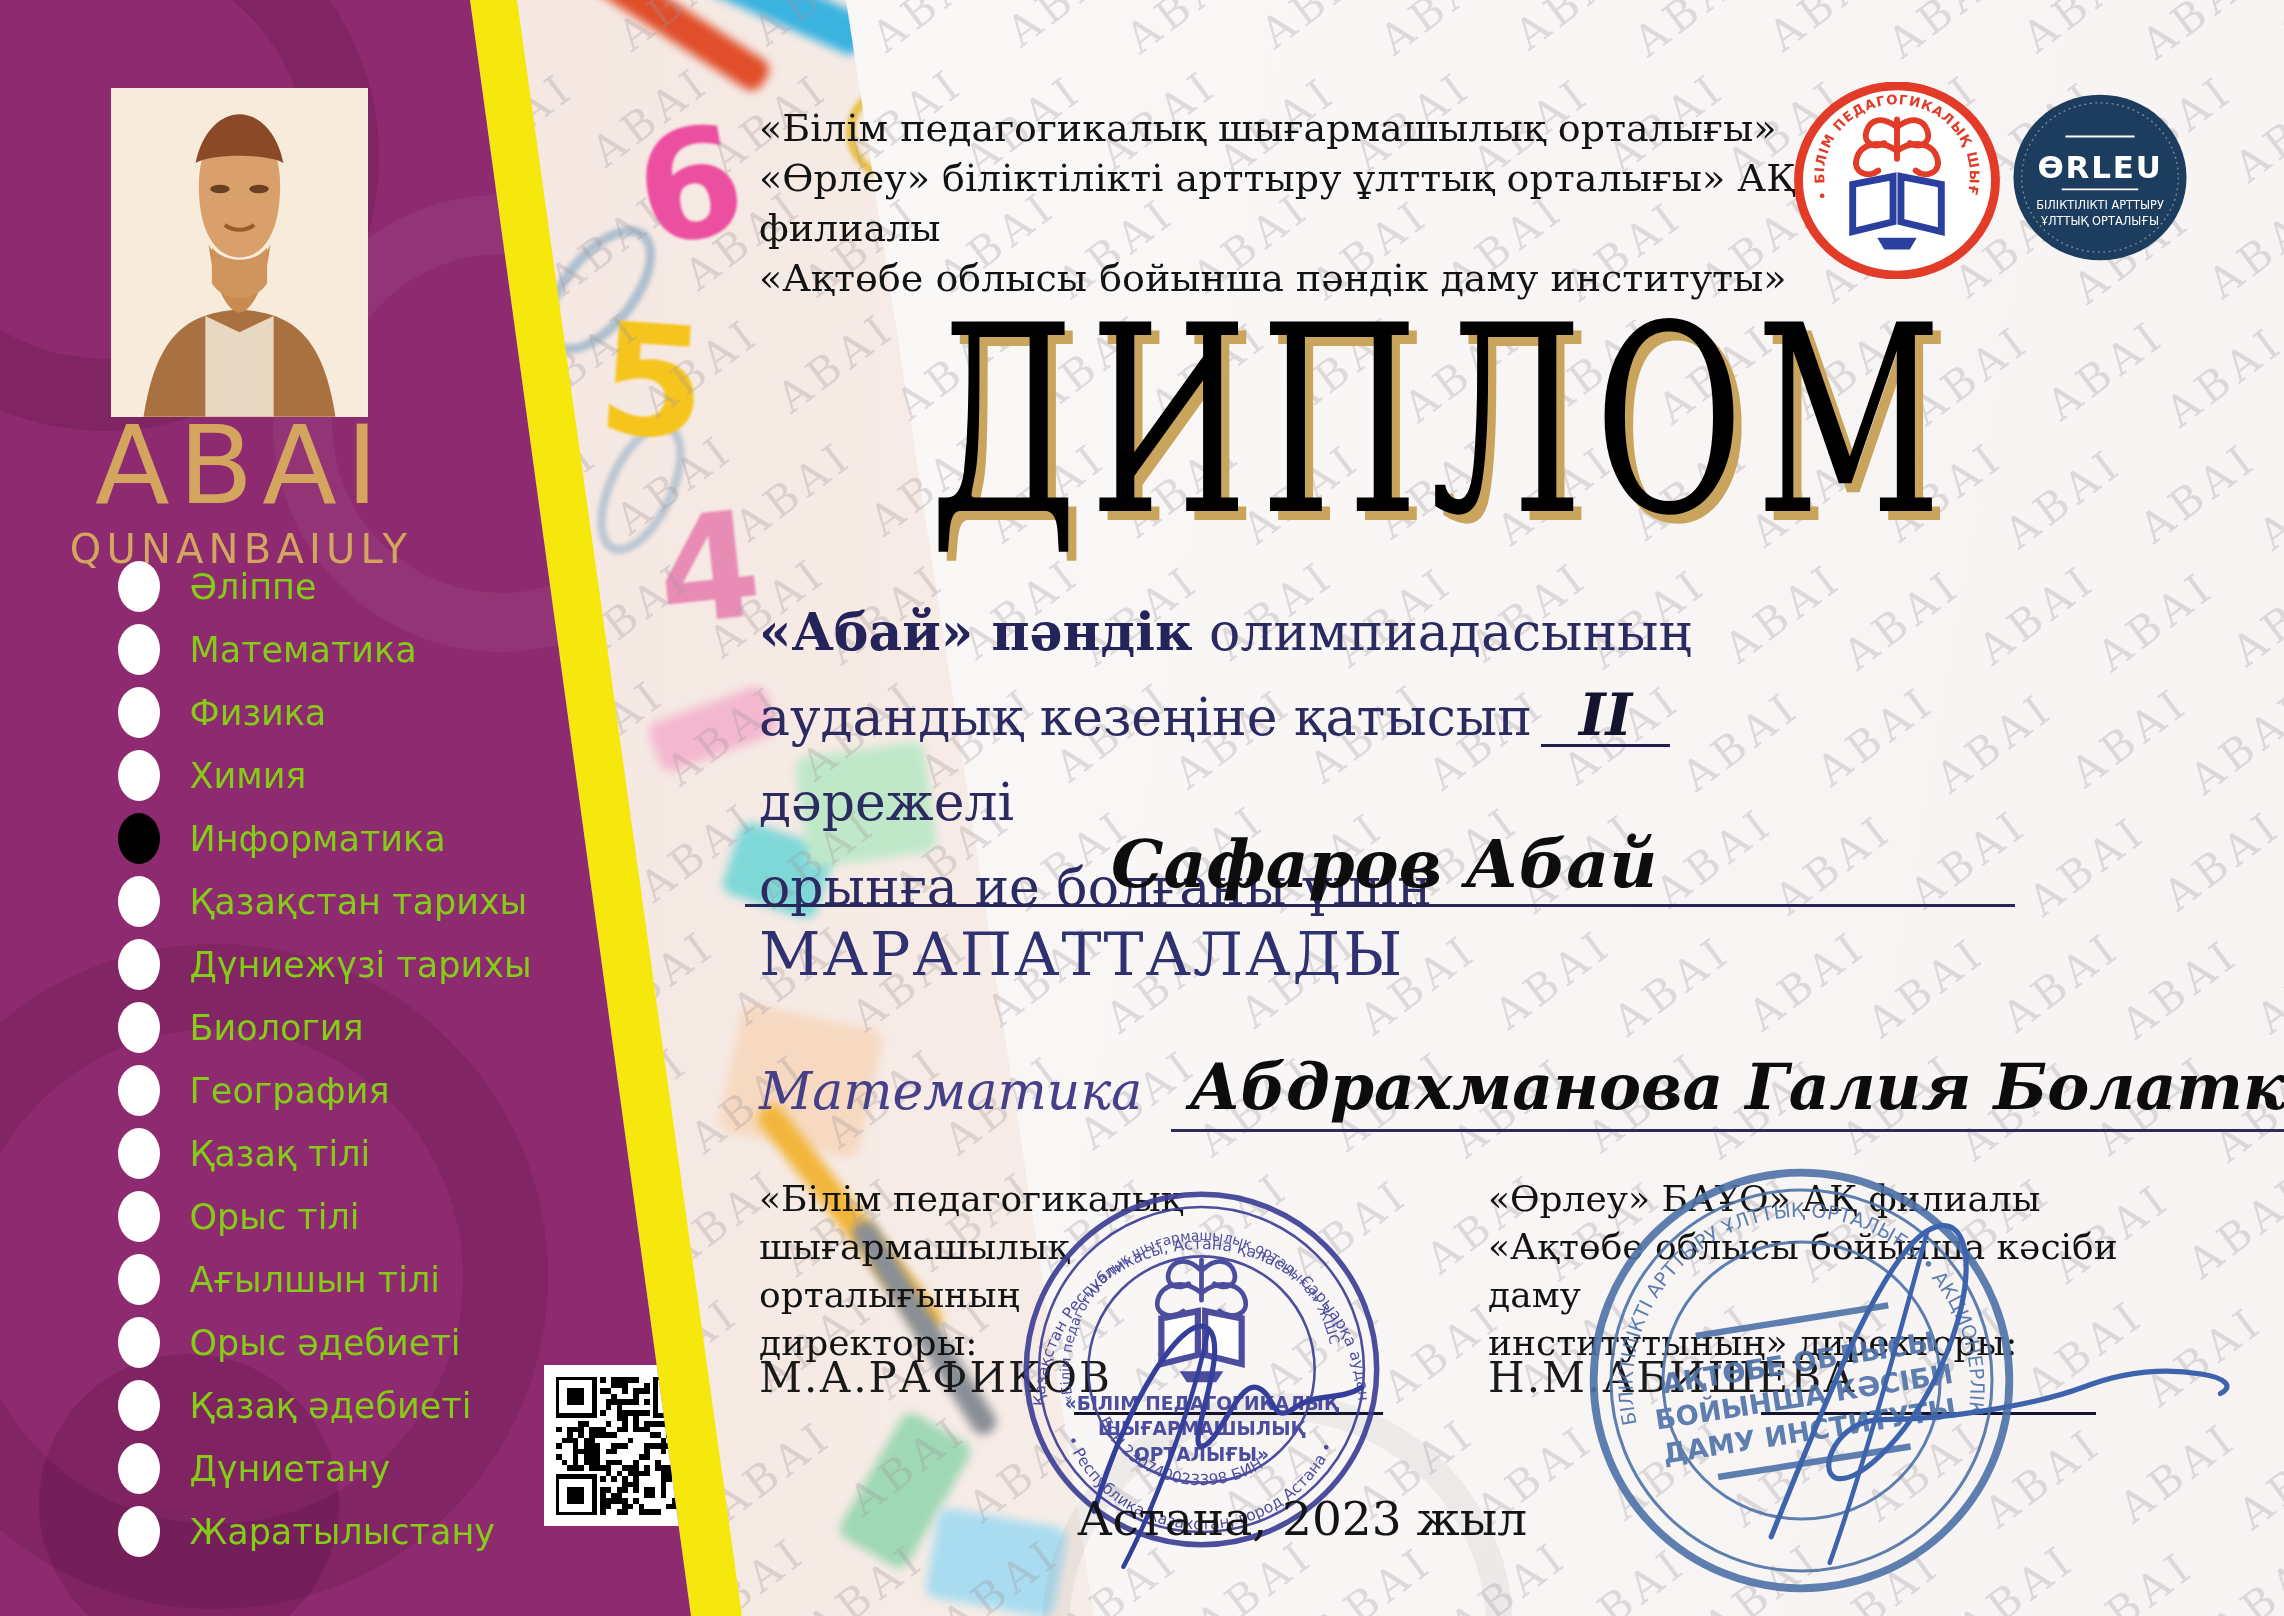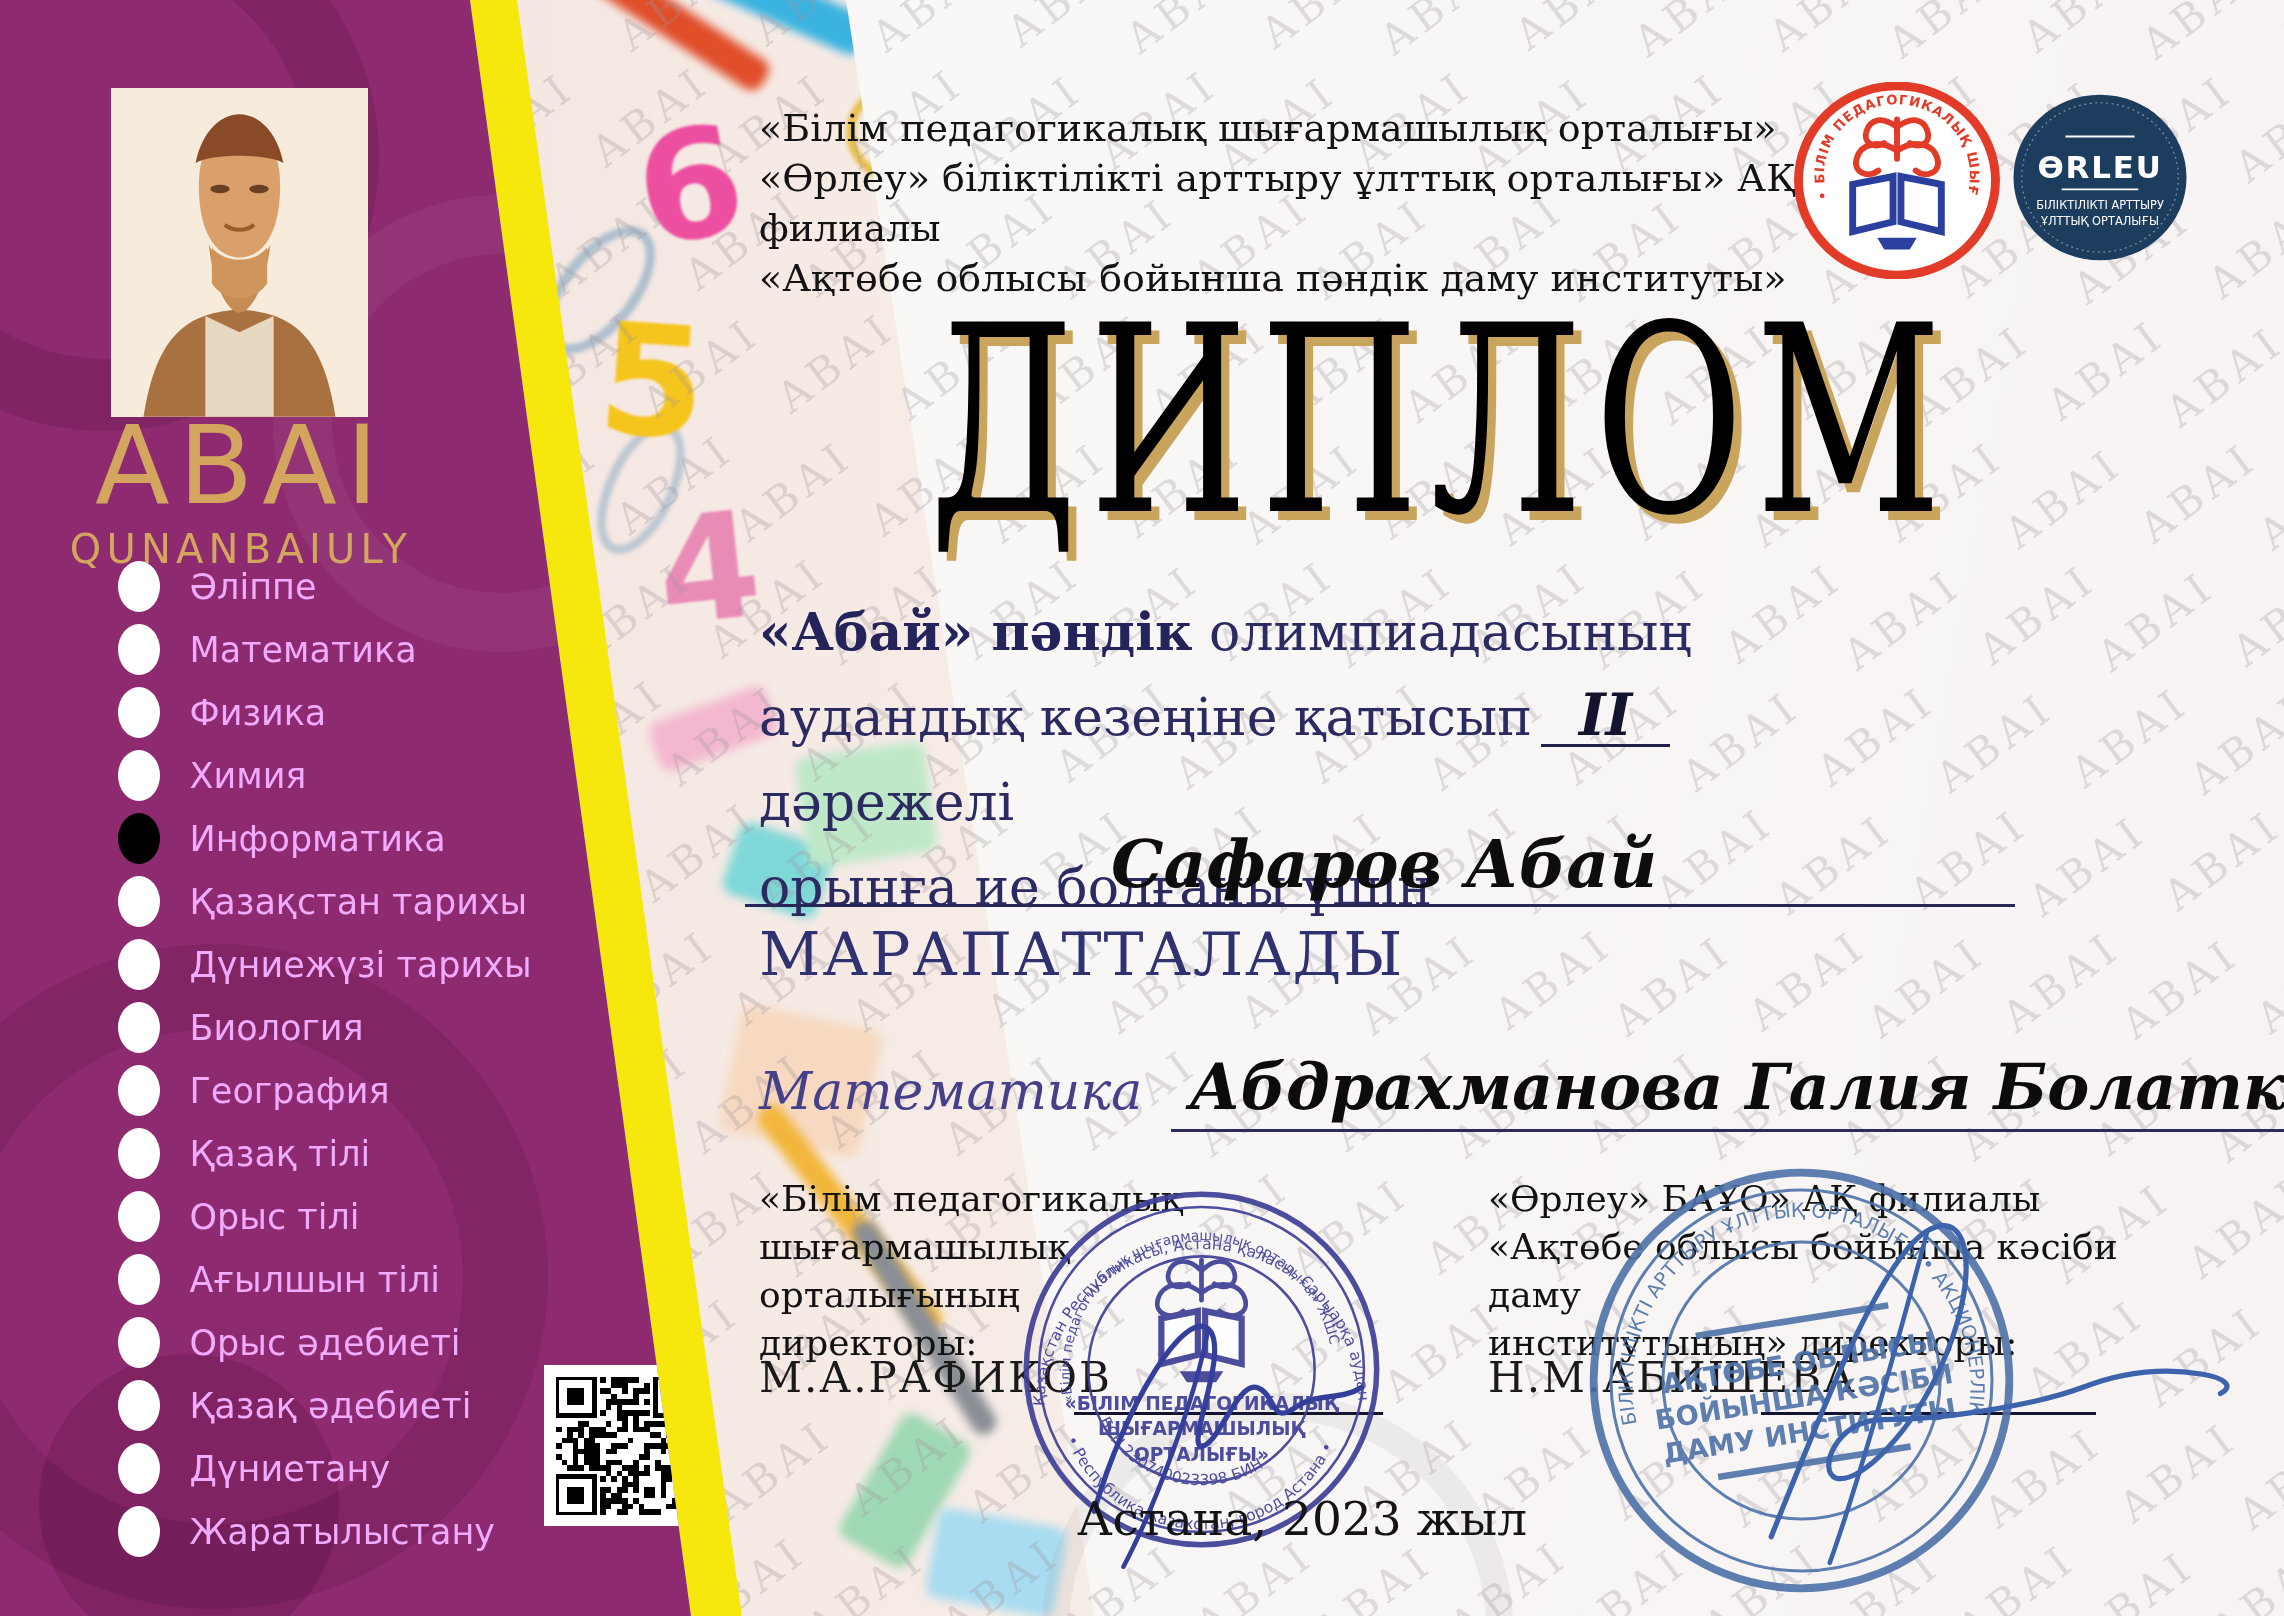--- a/index.html
+++ b/index.html
@@ -38,21 +38,21 @@
   .abai-name{left:0;top:411px;width:482px;text-align:center;color:#d3a55f;
     font-family:"DejaVu Sans","Liberation Sans",sans-serif;font-size:109px;
     letter-spacing:9px;line-height:1;}
   .abai-sub{left:0;top:529px;width:482px;text-align:center;color:#d3a55f;
     font-family:"DejaVu Sans","Liberation Sans",sans-serif;font-size:40px;
     letter-spacing:5.2px;line-height:1;}
   .subjects{left:98px;top:555px;width:560px;display:flex;flex-direction:column;}
   .subject{height:63px;display:flex;align-items:center;gap:30px;padding-left:19.5px;}
   .dot{width:42px;height:51px;border-radius:50%;background:#ffffff;flex:0 0 auto;}
   .subject.selected .dot{background:#000000;}
-  .slabel{color:#f0abfc;font-family:"DejaVu Sans","Liberation Sans",sans-serif;
+  .slabel{color:#84cc16;font-family:"DejaVu Sans","Liberation Sans",sans-serif;
     font-size:35px;white-space:nowrap;}
   .qr{left:544px;top:1365px;width:161px;height:161px;background:#ffffff;
     display:flex;align-items:center;justify-content:center;}
 
   
   .org-header{left:759px;top:103px;width:1042px;color:#131313;font-size:38px;line-height:50px;}
   .logo-bpso{left:1792px;top:82px;width:210px;height:197px;}
   .logo-orleu{left:2007px;top:91px;width:186px;height:173px;}
 
   

